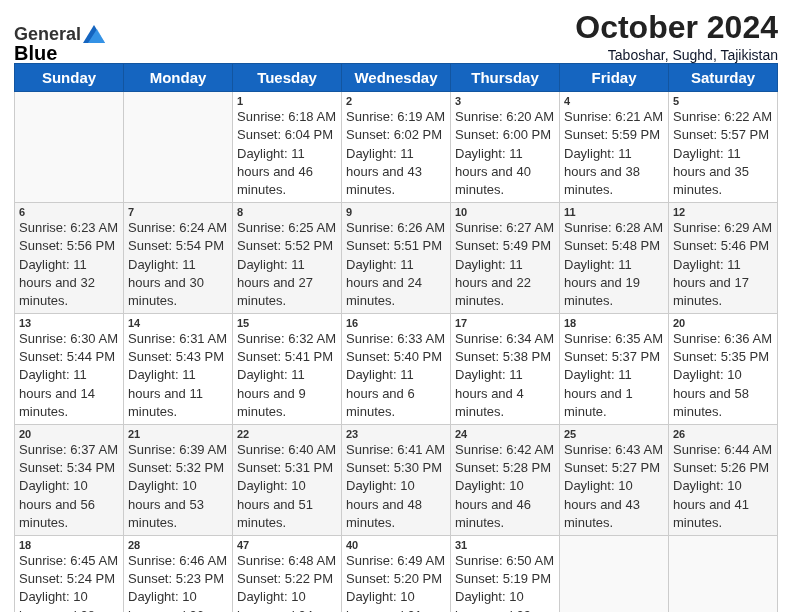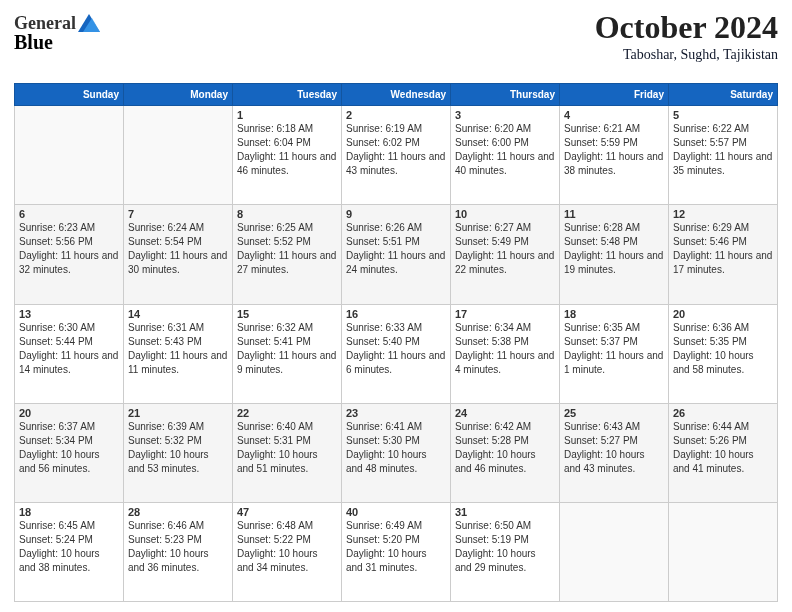--- a/index.html
+++ b/index.html
@@ -12,24 +12,23 @@
     }
     .page {
       width: 792px;
       height: 612px;
       padding: 10px 14px;
       display: flex;
       flex-direction: column;
     }
     .header {
       display: flex;
-      align-items: flex-start;
+      align-items: flex-end;
       justify-content: space-between;
-      margin-bottom: 20px;
-      font-family: Liberation Serif, serif;
+      margin-bottom: 0;
     }
     .logo {
       display: flex;
       flex-direction: column;
       align-items: flex-start;
       padding-top: 4px;
     }
     .logo-general {
       font-size: 18px;
       font-weight: bold;
@@ -59,42 +58,42 @@
     .calendar {
       flex: 1;
       border: 1px solid #ccc;
       border-collapse: collapse;
       width: 100%;
       table-layout: fixed;
     }
     .calendar th {
       background: #1565c0;
       color: #fff;
-      font-size: 10px;
+      font-size: 15px;
       font-weight: bold;
       padding: 5px 4px;
-      text-align: right;
+      text-align: center;
       border: 1px solid #1255a0;
     }
     .calendar td {
       border: 1px solid #ccc;
       vertical-align: top;
       padding: 3px 4px;
       font-size: 9.5px;
       color: #333;
       height: 85px;
     }
     .day-num {
       font-weight: bold;
       font-size: 11px;
       display: block;
       margin-bottom: 1px;
     }
     .day-info {
-      font-size: 10px;
+      font-size: 13px;
       line-height: 1.4;
       color: #333;
     }
     .empty-cell {
       background: #f9f9f9;
     }
     .row-alt td {
       background: #f5f5f5;
     }
   </style>

